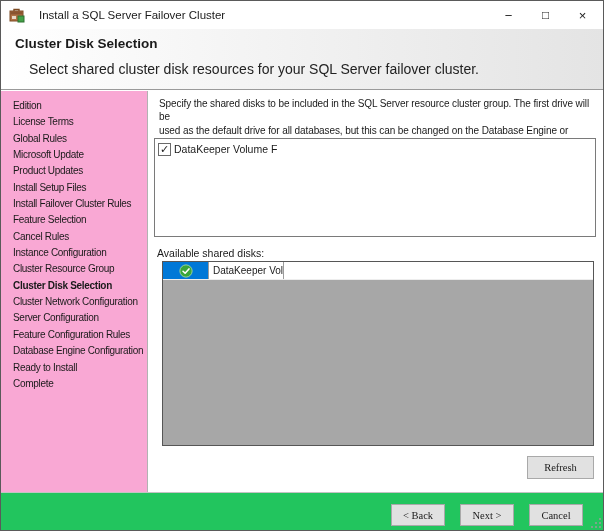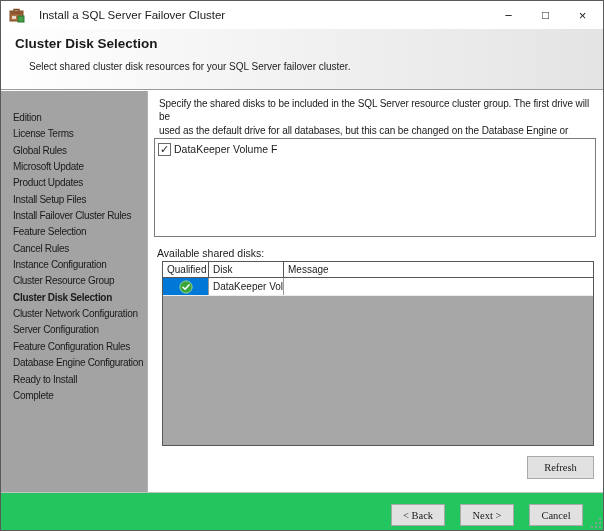--- a/index.html
+++ b/index.html
@@ -17,26 +17,26 @@
   .win-controls { position:absolute; right:2px; top:0; height:28px; display:flex; }
   .win-btn { width:37px; height:28px; display:flex; align-items:center; justify-content:center;
              font-size:13px; color:#222; cursor:default; }
   .win-btn.max { font-size:12px; }
 
   
   .header { position:absolute; left:0; top:28px; width:100%; height:61px;
             background:linear-gradient(90deg,#ffffff 0%,#f4f4f4 40%,#e4e4e4 100%);
             border-bottom:1px solid #9a9a9a; }
   .header-title { font-size:13.5px; font-weight:bold; margin:7px 0 0 14px; }
-  .header-subtitle { font-size:10px; margin:10px 0 0 28px; color:#222; }
+  .header-subtitle { font-size:14px; margin:10px 0 0 28px; color:#222; }
 
   
   .body { position:absolute; left:0; top:90px; width:100%; height:401px; background:#fff; }
   .sidebar { position:absolute; left:0; top:0; width:147px; height:100%;
-             border-right:1px solid #b2b2b2; background:#a3a3a3; overflow:hidden; padding-top:19px; }
+             border-right:1px solid #b2b2b2; background:#f9a8d4; overflow:hidden; padding-top:7px; }
   .nav-item { font-size:10px; letter-spacing:-0.3px; height:16.35px; line-height:16.35px;
               padding-left:12px; white-space:nowrap; }
   .nav-item.current { font-weight:bold; }
 
   .content { position:absolute; left:147px; top:0; width:457px; height:100%; }
   .desc { position:absolute; left:11px; top:6px; width:440px; font-size:10px;
           line-height:13.3px; letter-spacing:-0.1px; }
 
   .listbox { position:absolute; left:6px; top:47px; width:442px; height:99px;
              background:#fff; border:1px solid #7a7a7a; padding:2px 0 0 2px; }
@@ -135,25 +135,20 @@
       <div class="listbox">
           <div class="lb-item">
             <span class="checkbox">✓</span>
             <span>DataKeeper Volume F</span>
           </div>
         </div>
 
       <div class="avail-label">Available shared disks:</div>
 
       <div class="grid" style="background: rgb(167, 167, 167);">
-        <div class="grid-head">
-          <div class="gh-cell c0">Qualified</div>
-          <div class="gh-cell c1">Disk</div>
-          <div class="gh-cell c2">Message</div>
-        </div>
         <div id="grid-rows">
             <div class="grid-row">
               <div class="gr-cell c0 selected" style="background: rgb(0, 120, 215);">
                 <svg width="14" height="14" viewBox="0 0 16 16">
                   <circle cx="8" cy="8" r="7" fill="#3aa63a" stroke="#a6dba0" stroke-width="1"></circle>
                   <path d="M4.6 8.3 L7 10.6 L11.4 5.6" fill="none" stroke="#fff" stroke-width="1.8" stroke-linecap="round" stroke-linejoin="round"></path>
                 </svg>
               </div>
               <div class="gr-cell c1">DataKeeper Vol...</div>
               <div class="gr-cell c2"></div>

